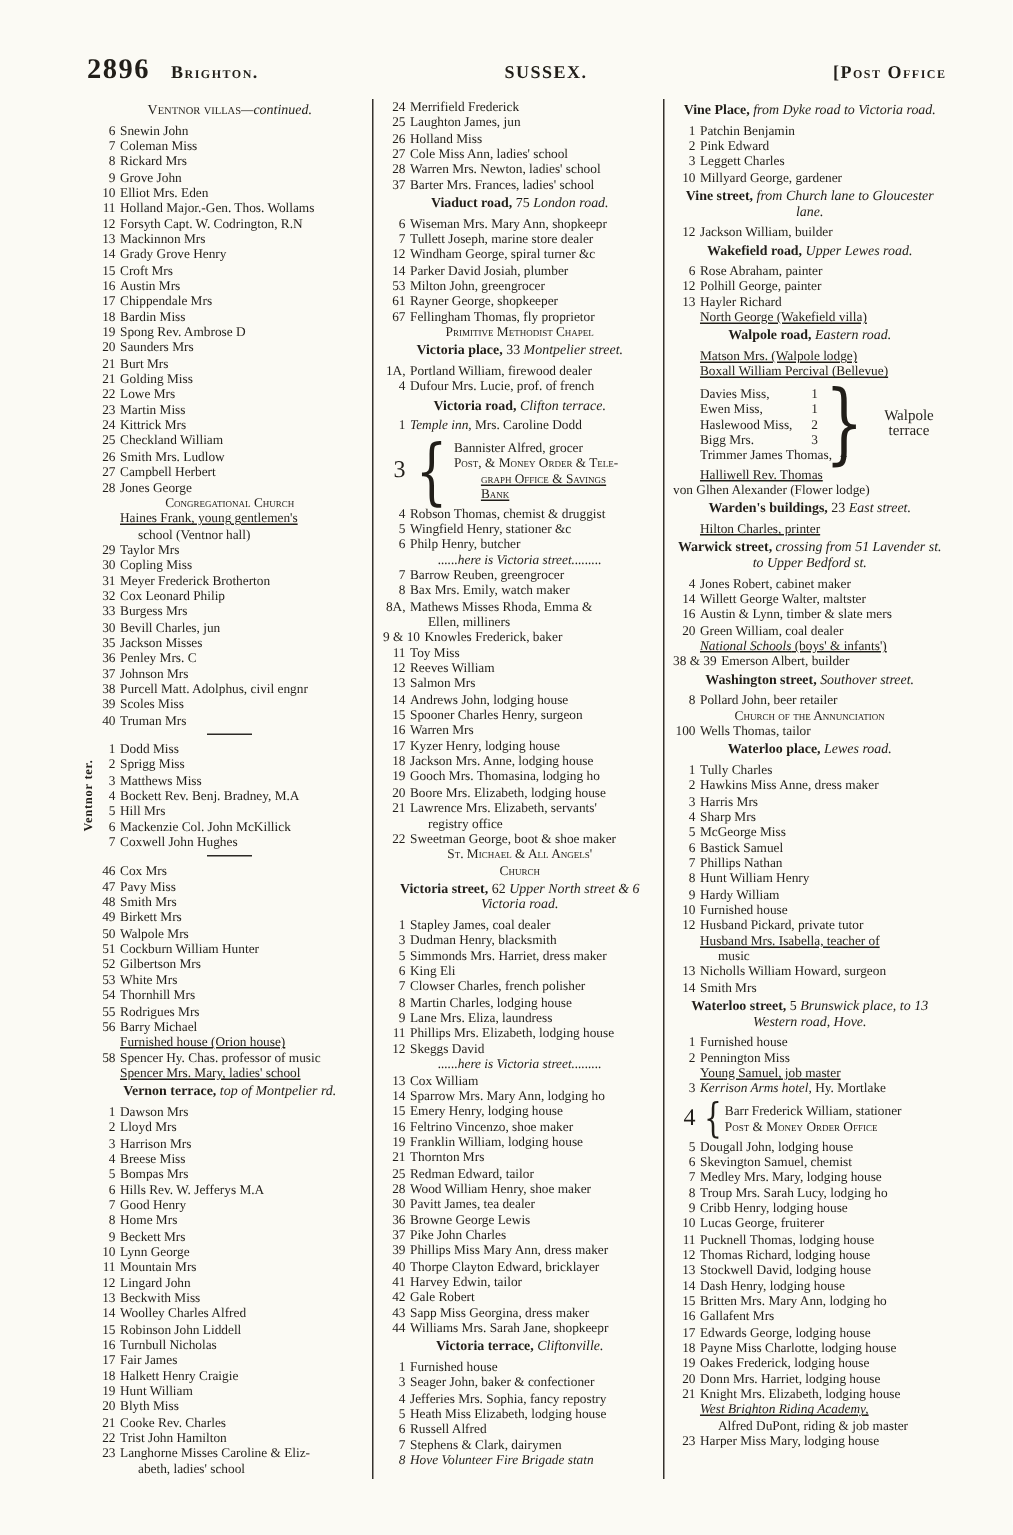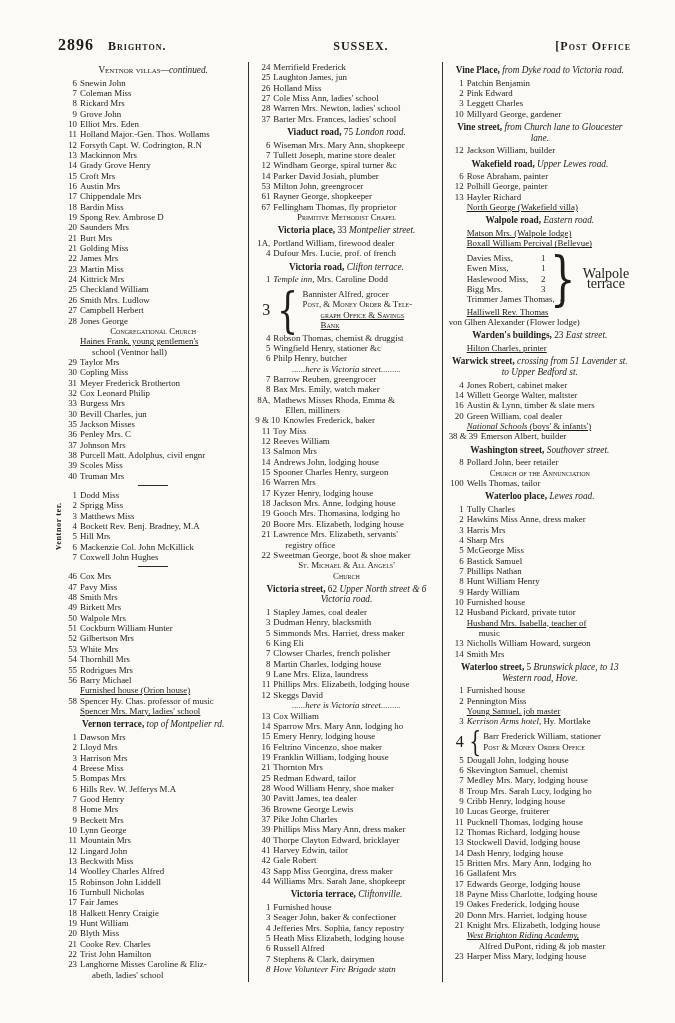--- a/index.html
+++ b/index.html
@@ -3,21 +3,21 @@
 <meta charset="utf-8">
 <style>
   html,body{margin:0;padding:0;}
   body{width:675px;height:1023px;overflow:hidden;
        font-family:"Liberation Serif","DejaVu Serif",serif;}
   #page{position:relative;width:675px;height:1023px;box-sizing:border-box;}
   
   .header{display:flex;align-items:baseline;justify-content:space-between;
           padding:36px 44px 6px 58px;}
   .h-left{white-space:nowrap;}
-  .pagenum{font-size:16px;font-weight:bold;letter-spacing:1px;margin-right:14px;}
+  .pagenum{font-size:19px;font-weight:bold;letter-spacing:1px;margin-right:14px;}
   .place{font-size:12px;font-weight:bold;letter-spacing:1px;}
   .h-center{font-size:12px;font-weight:bold;letter-spacing:1px;}
   .h-right{font-size:12px;font-weight:bold;letter-spacing:1px;white-space:nowrap;font-family:Liberation Serif, serif;}
   .sc{font-variant:small-caps;}
   
   .cols{display:flex;padding:2px 40px 0 56px;align-items:stretch;}
   .col{flex:1;min-width:0;overflow:hidden;padding:0 4px 0 6px;box-sizing:border-box;}
   .col + .col{border-left:1px solid #35312c;}
   
   .line{display:flex;font-size:8.9px;line-height:10.35px;white-space:nowrap;color:inherit;}
@@ -48,21 +48,21 @@
   .lbrace .num{align-self:flex-start;padding-top:14px;}
   .lbrace .num.mid{align-self:center;padding-top:0;}
   .brace{flex:none;line-height:1;font-family:"DejaVu Serif",serif;
          transform:scale(0.72,1.05);transform-origin:center;}
   .blines{flex:1;min-width:0;}
   .rbrace{display:flex;align-items:center;}
   .rrows{flex:1;min-width:0;}
   .rrow{display:flex;font-size:8.9px;line-height:10.35px;white-space:nowrap;}
   .rrow .rt{flex:1;padding-left:18px;}
   .rrow .rn{flex:none;width:10px;text-align:right;}
-  .rlabel{flex:none;width:50px;text-align:center;font-size:14px;line-height:10.2px;}
+  .rlabel{flex:none;width:50px;text-align:center;font-size:10px;line-height:10.2px;}
 </style>
 </head>
 <body>
 
 <div id="page" style="background: rgb(251, 250, 244); color: rgb(33, 30, 25);">
   <div class="header">
     <div class="h-left">
       <span class="pagenum">2896</span><span class="place sc">Brighton.</span>
     </div>
     <div class="h-center">SUSSEX.</div>
@@ -137,21 +137,21 @@
           <div class="line">
             <span class="num">21</span>
             <span class="txt">Burt Mrs</span>
           </div>
           <div class="line">
             <span class="num">21</span>
             <span class="txt">Golding Miss</span>
           </div>
           <div class="line">
             <span class="num">22</span>
-            <span class="txt">James Mrs</span>
+            <span class="txt">Lowe Mrs</span>
           </div>
           <div class="line">
             <span class="num">23</span>
             <span class="txt">Martin Miss</span>
           </div>
           <div class="line">
             <span class="num">24</span>
             <span class="txt">Kittrick Mrs</span>
           </div>
           <div class="line">

